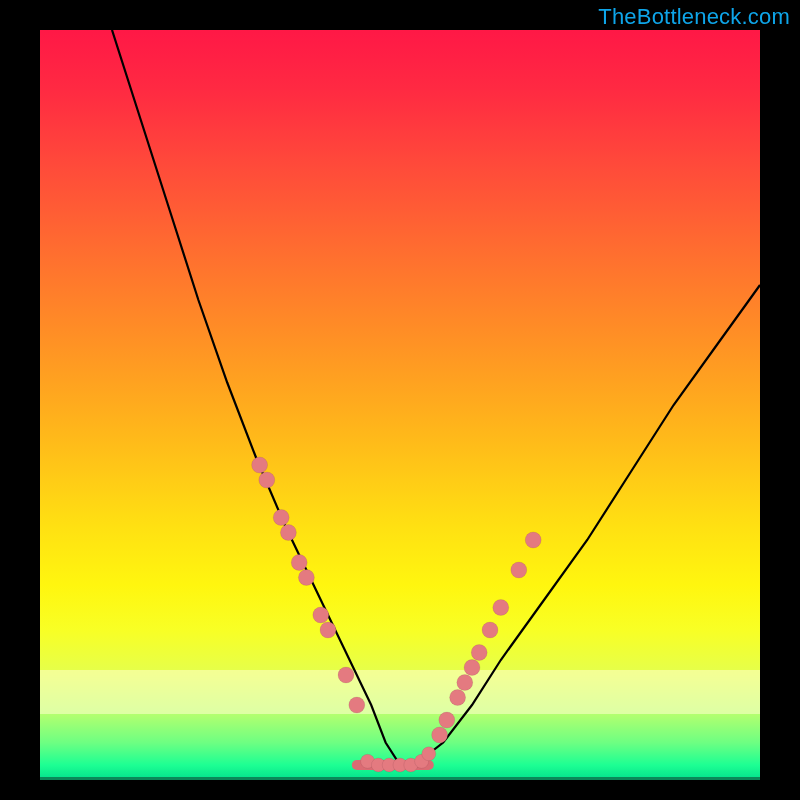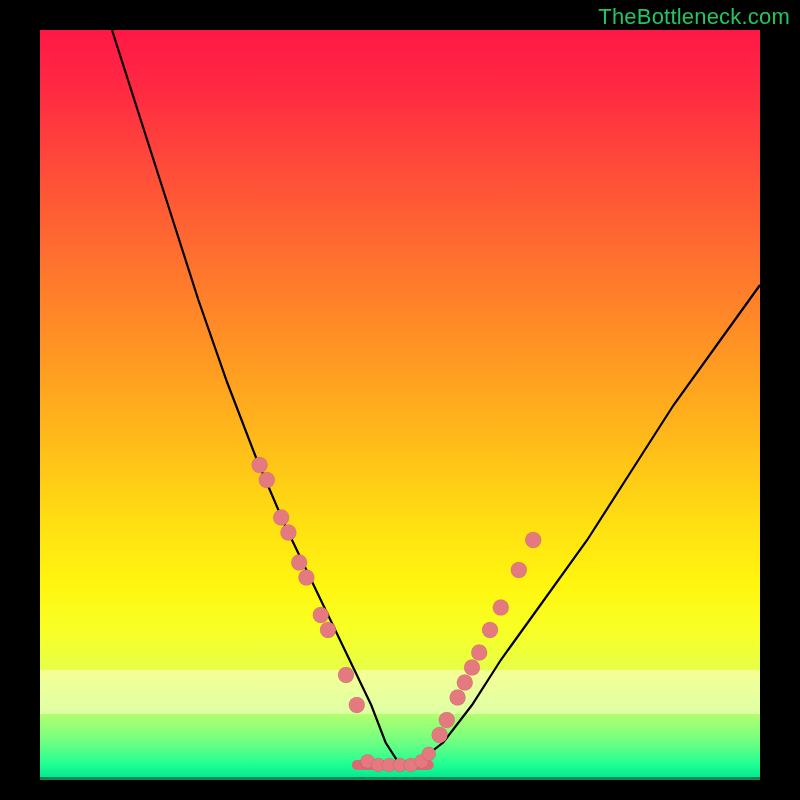--- a/index.html
+++ b/index.html
@@ -58,21 +58,21 @@
     right: 0;
     bottom: 0;
     height: 3px;
     background: #0a8a5a;
     pointer-events: none;
   }
   .watermark {
     position: absolute;
     top: 4px;
     right: 10px;
-    color: #22c55e;
+    color: #0ea5e9;
     font-size: 22px;
     font-weight: 500;
     letter-spacing: 0.2px;
     user-select: none;
   }
   svg.curve {
     position: absolute;
     left: 0;
     top: 0;
     width: 720px;

